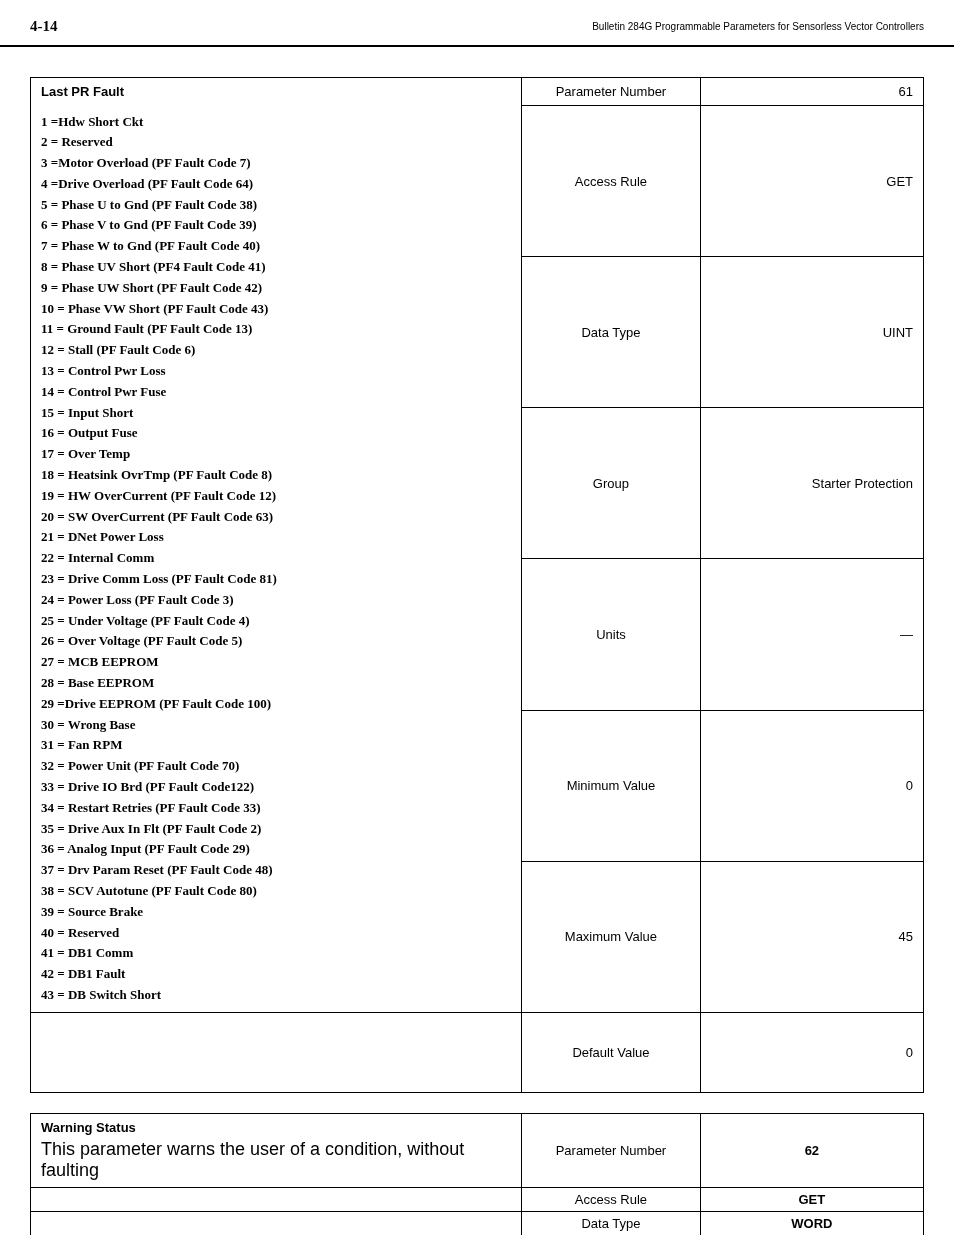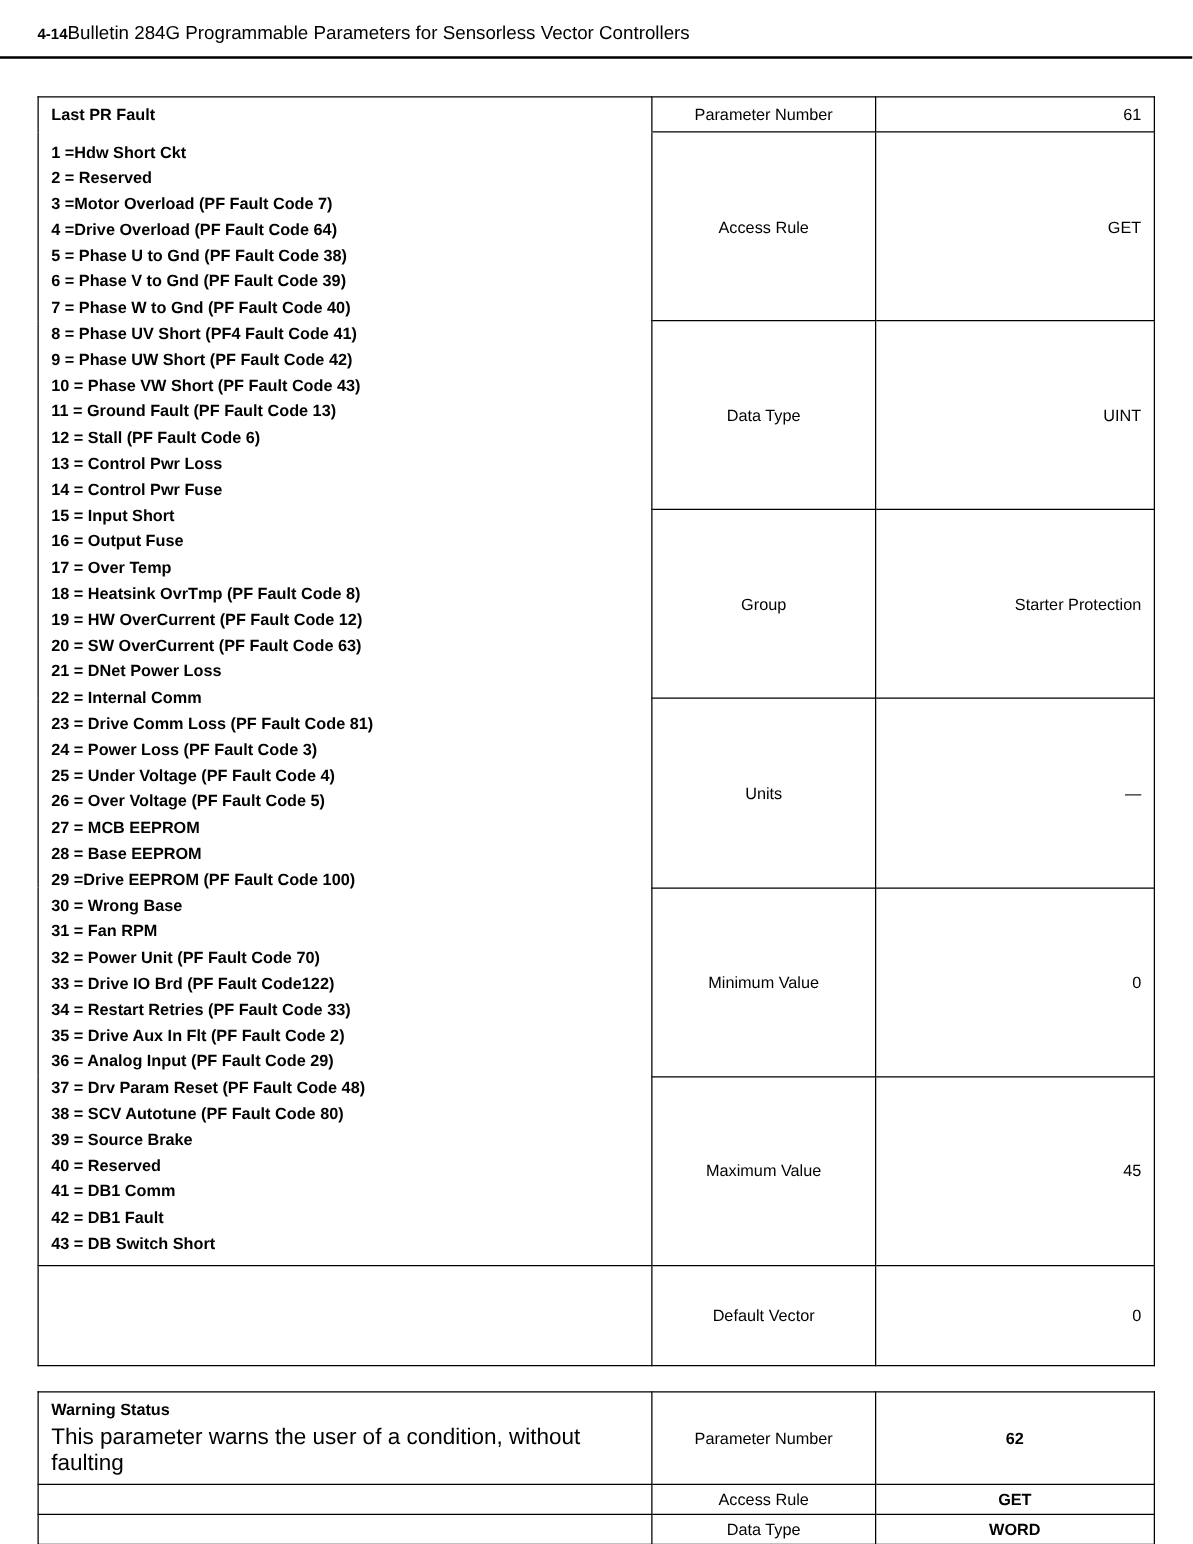--- a/index.html
+++ b/index.html
@@ -19,26 +19,28 @@
     }
     .header {
       display: flex;
       align-items: center;
       padding: 18px 30px 10px 30px;
       border-bottom: 2px solid #000;
       margin-bottom: 30px;
     }
     .header-page-num {
       font-weight: bold;
-      font-size: 12px;
+      font-size: 15px;
+      margin-right: 40px;
       white-space: nowrap;
+      font-family: Liberation Serif, serif;
     }
     .header-title {
-      font-size: 15px;
-      text-align: left;
+      font-size: 10px;
+      text-align: right;
       flex: 1;
     }
     .content {
       padding: 0 30px;
     }
     
     .main-table {
       width: 100%;
       border-collapse: collapse;
       margin-bottom: 20px;
@@ -66,20 +68,21 @@
       vertical-align: middle;
       font-size: 13px;
     }
     .fault-list {
       font-size: 12.5px;
       line-height: 1.6;
     }
     .fault-list p {
       margin: 0;
       padding: 0;
+      font-family: Liberation Serif, serif;
     }
     
     .warn-table {
       width: 100%;
       border-collapse: collapse;
       margin-top: 10px;
     }
     .warn-table td {
       border: 1px solid #000;
       padding: 4px 10px;
@@ -192,21 +195,21 @@
         <tr>
           <td class="param-label vmid">Minimum Value</td>
           <td class="param-value vmid">0</td>
         </tr>
         <tr>
           <td class="param-label vmid">Maximum Value</td>
           <td class="param-value vmid">45</td>
         </tr>
         <tr>
           <td class="label-cell" style="border-top: none; height: 80px;"></td>
-          <td class="param-label vmid">Default Vector</td>
+          <td class="param-label vmid">Default Value</td>
           <td class="param-value vmid">0</td>
         </tr>
       </tbody>
     </table>
 
     <table class="warn-table">
       <tbody>
         <tr>
           <td class="warn-left" style="padding: 6px 10px; border-right:1px solid #000;">
             <div class="bold">Warning Status</div>

